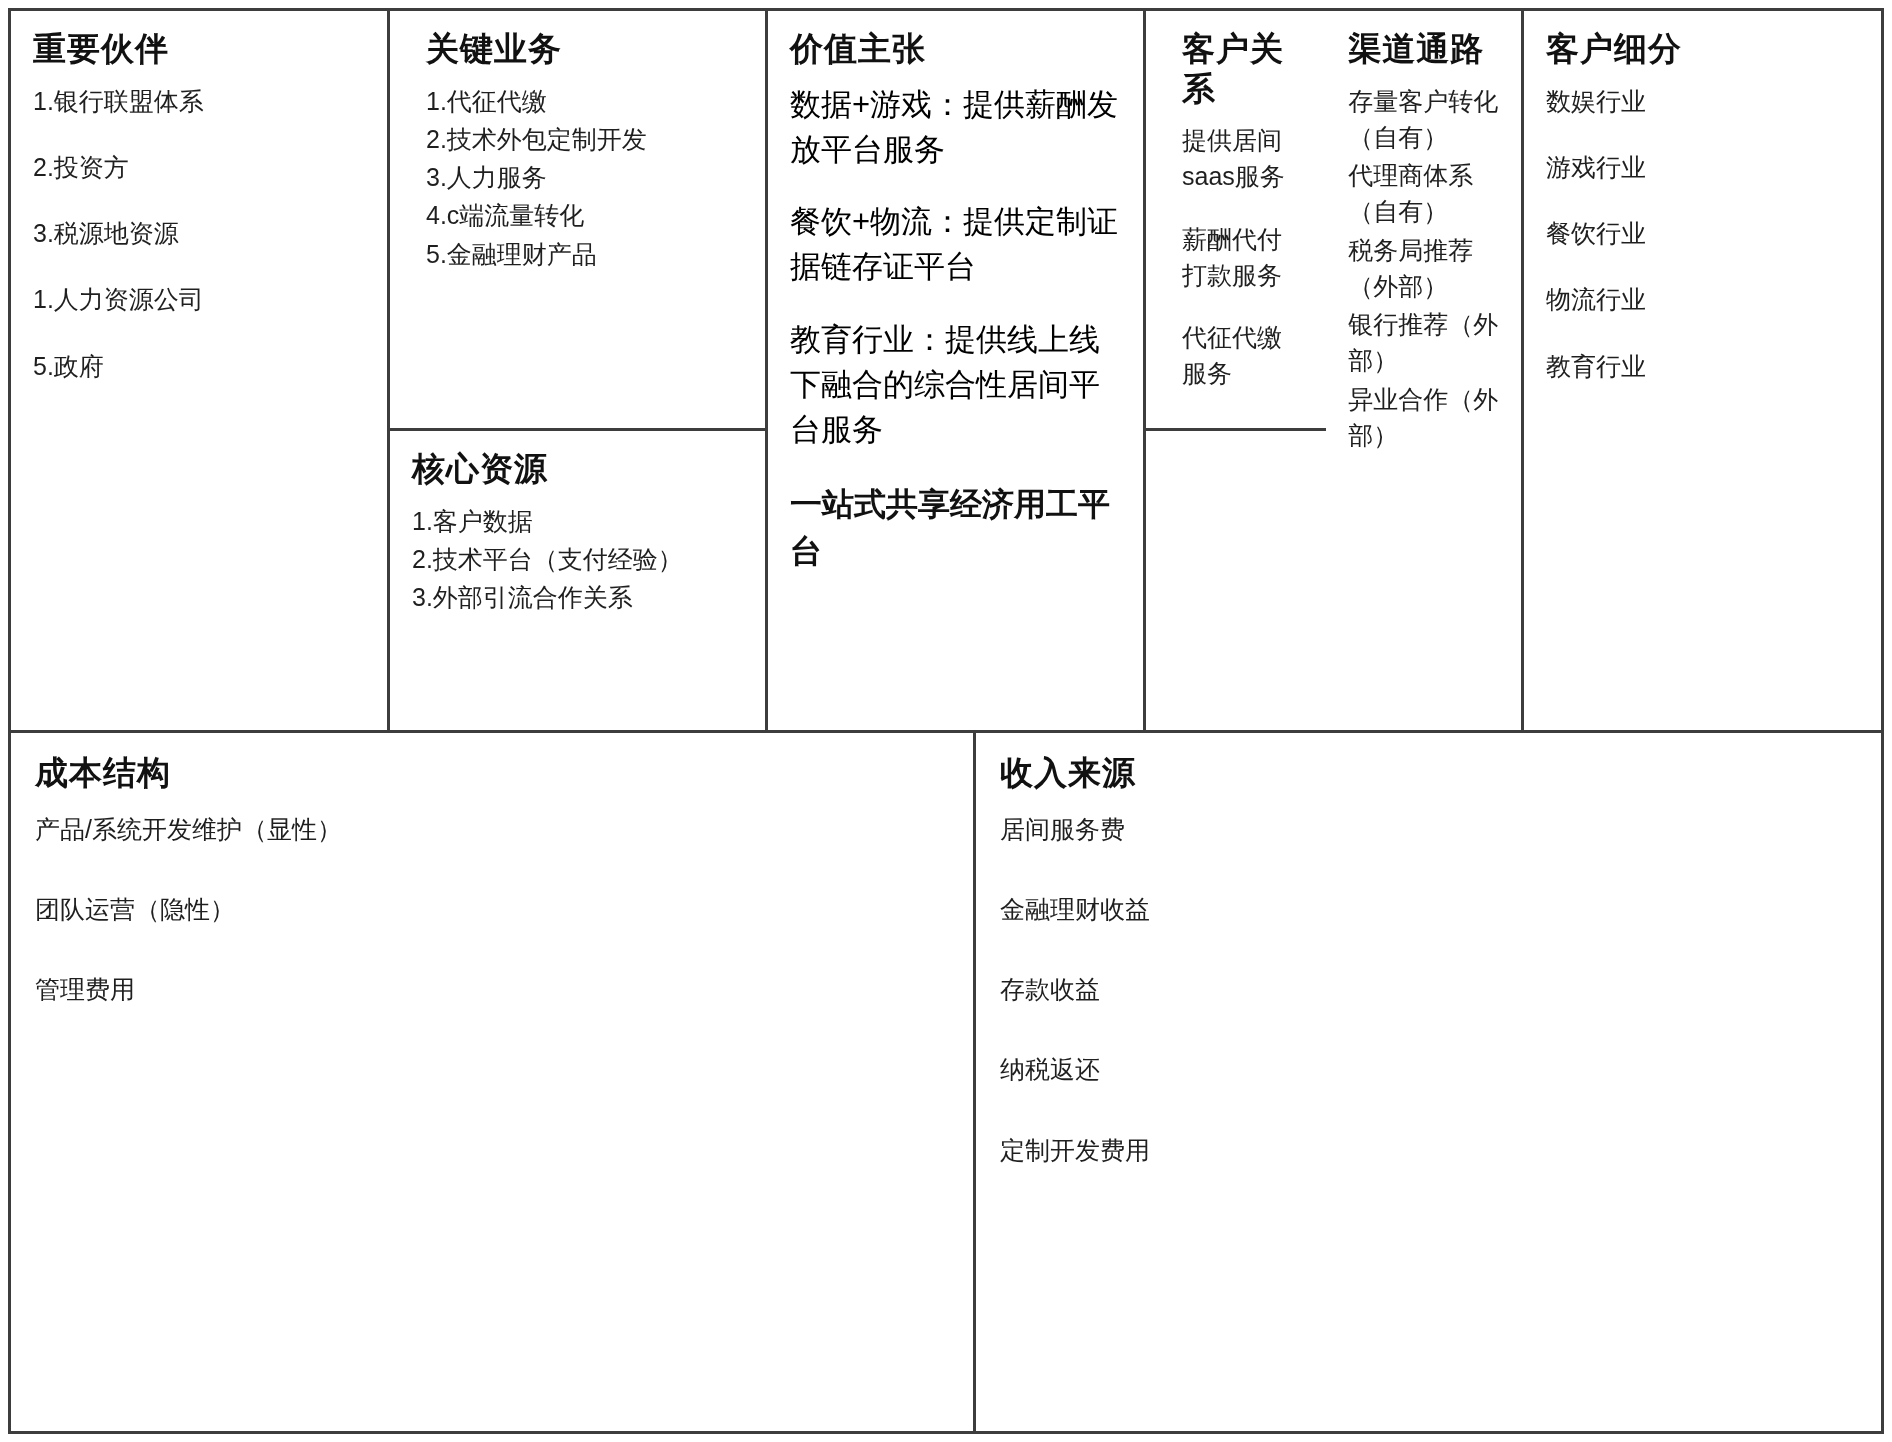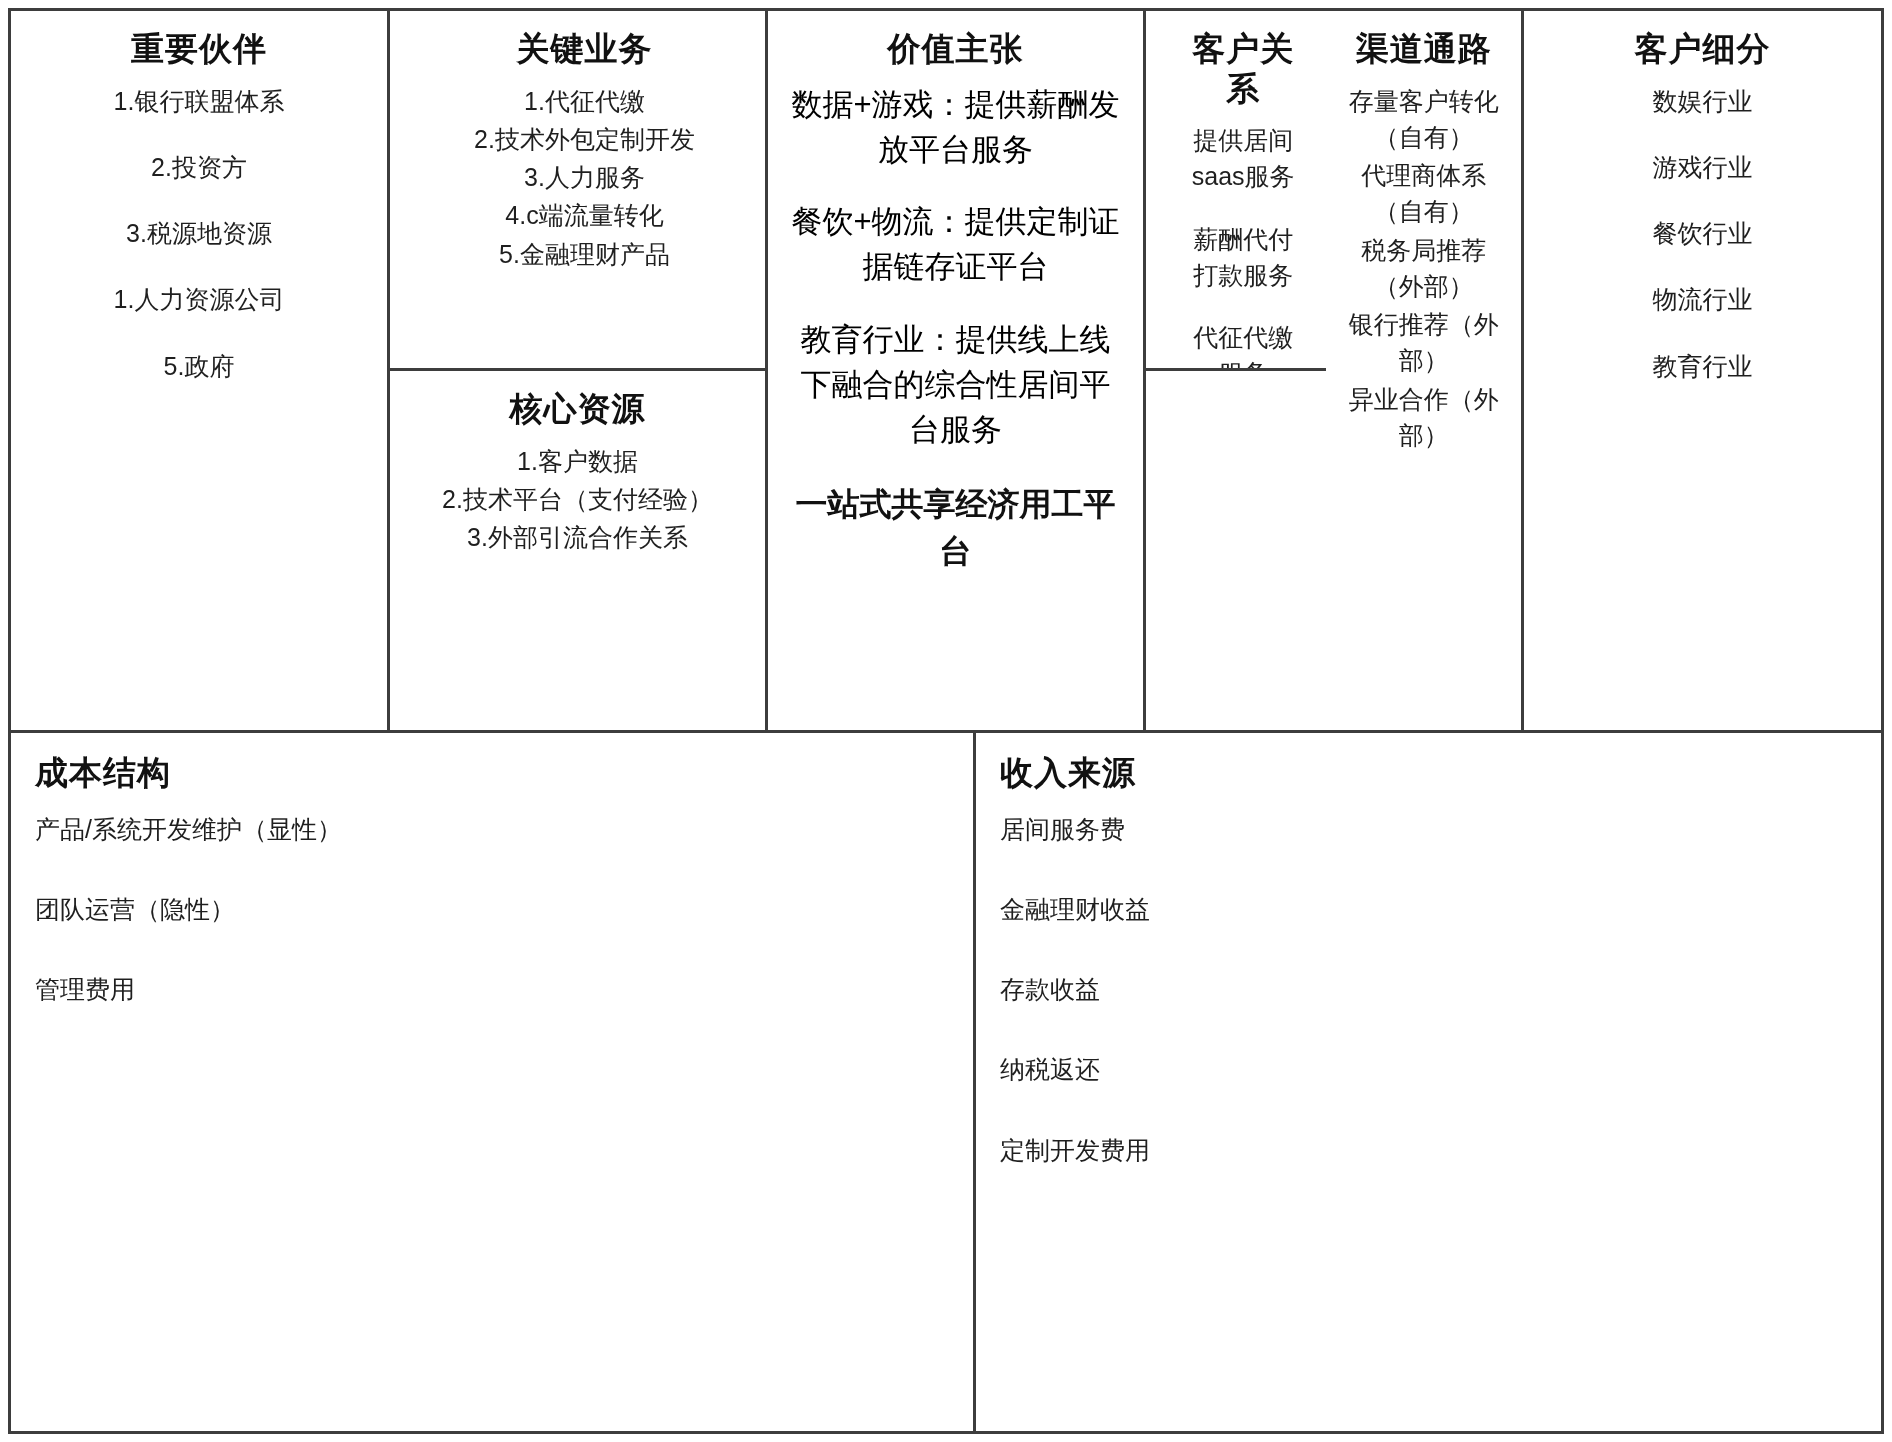--- a/index.html
+++ b/index.html
@@ -29,21 +29,20 @@
     height: 1426px;
     border: 3px solid #3d3d3d;
     display: flex;
     flex-direction: column;
   }
   .top-row {
     display: flex;
     flex-direction: row;
     height: 722px;
     border-bottom: 3px solid #3d3d3d;
-    text-align: center;
   }
   .bottom-row {
     display: flex;
     flex-direction: row;
     flex: 1 1 auto;
   }
   .cell {
     padding: 18px 22px 10px 22px;
     overflow: hidden;
   }
@@ -51,21 +50,21 @@
   .col-partners   { width: 379px; }
   .col-activities { width: 378px; display: flex; flex-direction: column; padding: 0; }
   .col-value      { width: 378px; }
   .col-customerrel{ width: 378px; display: flex; flex-direction: row; padding: 0; }
   .col-segments   { flex: 1 1 auto; }
 
   .subcell {
     padding: 18px 22px 10px 22px;
     overflow: hidden;
   }
-  .subcell.top-half { height: 360px; border-bottom: 3px solid #3d3d3d; padding-left: 36px; }
+  .subcell.top-half { height: 420px; border-bottom: 3px solid #3d3d3d; padding-left: 36px; }
   .subcell.bot-half { flex: 1 1 auto; }
 
   .bmc-title {
     font-size: 33px;
     font-weight: bold;
     letter-spacing: 1px;
     margin: 0 0 14px 0;
     line-height: 1.2;
     color: #111;
   }

